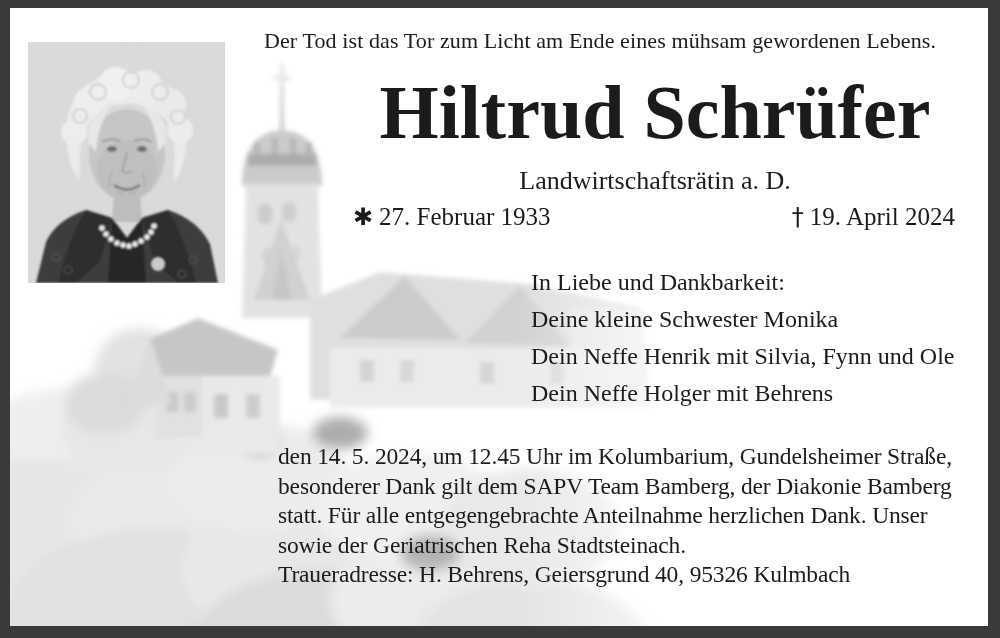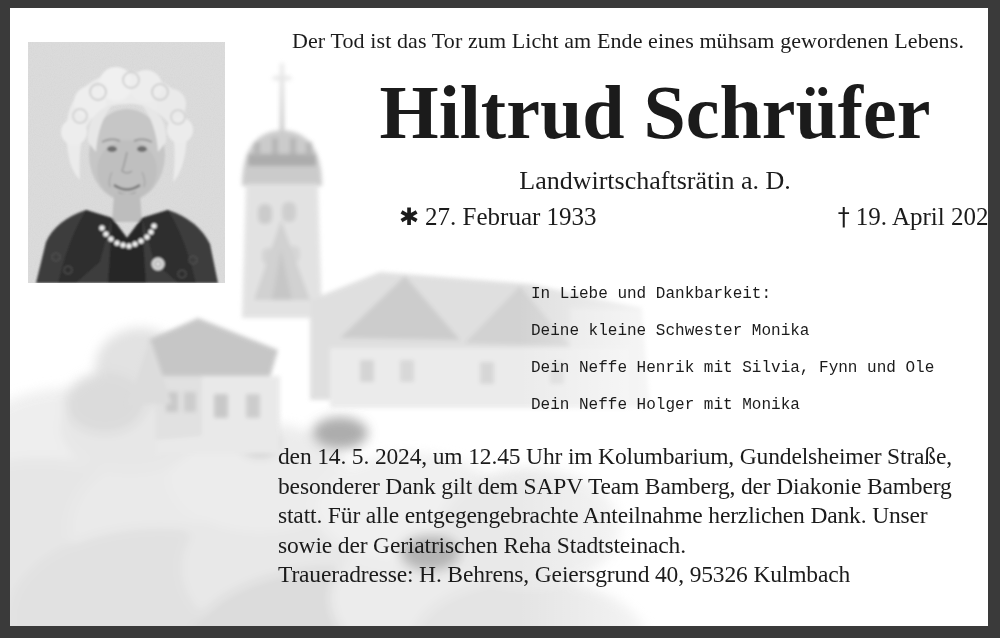--- a/index.html
+++ b/index.html
@@ -21,42 +21,42 @@
   }
   .wm-fade-top{
     position:absolute;left:0;top:0;width:978px;height:120px;
     background:linear-gradient(to bottom, rgba(255,255,255,.95) 20%, rgba(255,255,255,0) 100%);
   }
   .photo{
     position:absolute;left:18px;top:34px;width:197px;height:241px;
   }
   .epigraph{
     position:absolute;left:254px;top:20px;width:700px;
-    text-align:right;font-size:22px;letter-spacing:.1px;white-space:nowrap;
+    text-align:left;font-size:22px;letter-spacing:.1px;white-space:nowrap;
   }
   .header{
     position:absolute;left:330px;top:0;width:630px;text-align:center;
   }
   .name{
     position:absolute;left:0;top:58px;width:630px;
     font-size:76px;line-height:92px;white-space:nowrap;font-weight:bold;
   }
   .role{
     position:absolute;left:0;top:158px;width:630px;
     font-size:26px;white-space:nowrap;
   }
   .dates{
     position:absolute;left:343px;top:195px;width:602px;
     display:flex;justify-content:space-between;
-    font-size:25px;white-space:nowrap;margin-left:46px;
+    font-size:25px;white-space:nowrap;
   }
   .date-sym{font-family:"DejaVu Sans", sans-serif;font-size:24px;margin-right:6px;}
   .condolence{
-    position:absolute;left:521px;top:268px;width:440px;
-    font-size:16px;line-height:37px;white-space:nowrap;font-family:Liberation Mono, monospace;
+    position:absolute;left:521px;top:256px;width:440px;
+    font-size:24px;line-height:37px;white-space:nowrap;
   }
   .notice{
     position:absolute;left:268px;top:434px;width:700px;
     font-size:23.5px;line-height:29.6px;letter-spacing:-.15px;white-space:nowrap;
   }
 </style>
 </head>
 <body>
 
 <div class="card">
@@ -227,21 +227,21 @@
     </span>
     <span>
       <span class="date-sym">†</span><span>19. April 2024</span>
     </span>
   </div>
 
   <div class="condolence">
     <div>In Liebe und Dankbarkeit:</div>
     <div>Deine kleine Schwester Monika</div>
     <div>Dein Neffe Henrik mit Silvia, Fynn und Ole</div>
-    <div>Dein Neffe Holger mit Monika</div>
+    <div>Dein Neffe Holger mit Behrens</div>
   </div>
 
   <div class="notice">
     <div>den 14. 5. 2024, um 12.45 Uhr im Kolumbarium, Gundelsheimer Straße,</div>
     <div>besonderer Dank gilt dem SAPV Team Bamberg, der Diakonie Bamberg</div>
     <div>statt. Für alle entgegengebrachte Anteilnahme herzlichen Dank. Unser</div>
     <div>sowie der Geriatrischen Reha Stadtsteinach.</div>
     <div>Traueradresse: H. Behrens, Geiersgrund 40, 95326 Kulmbach</div>
   </div>
 

